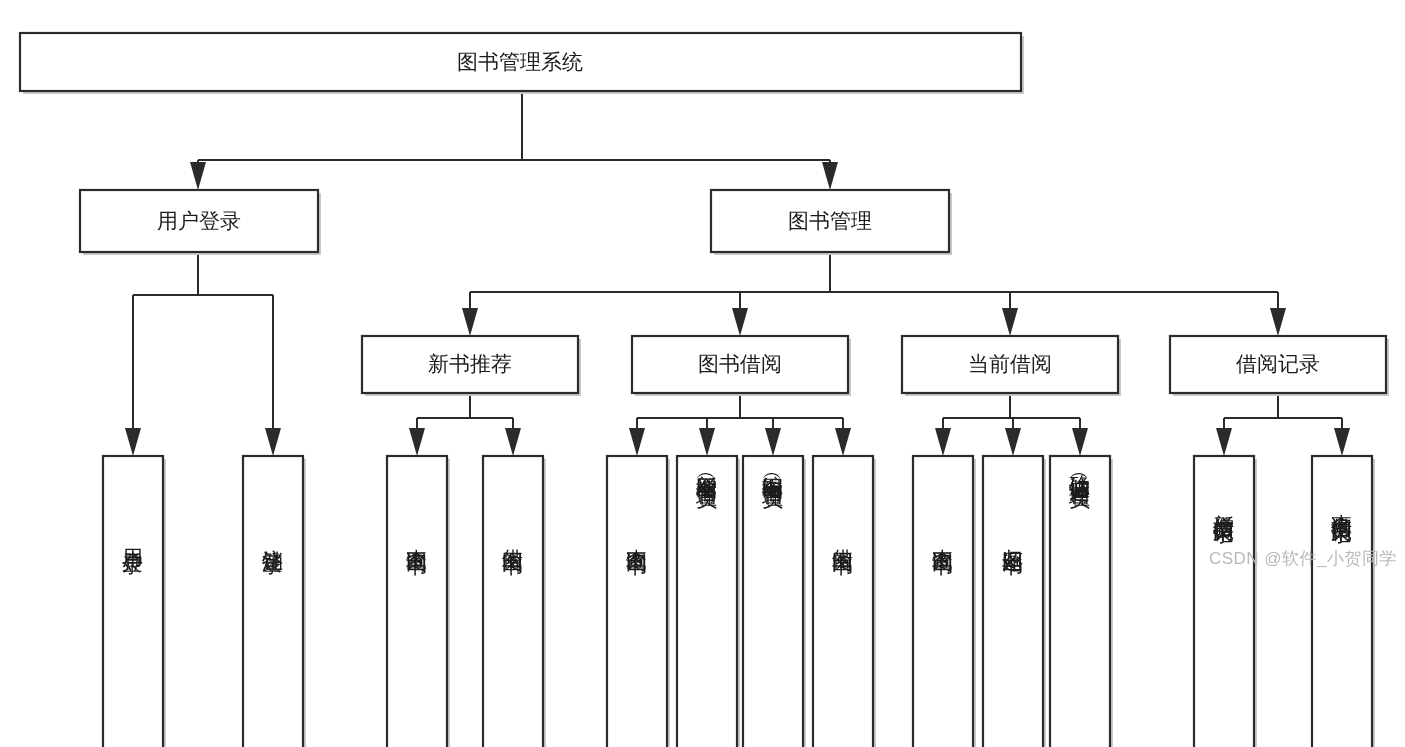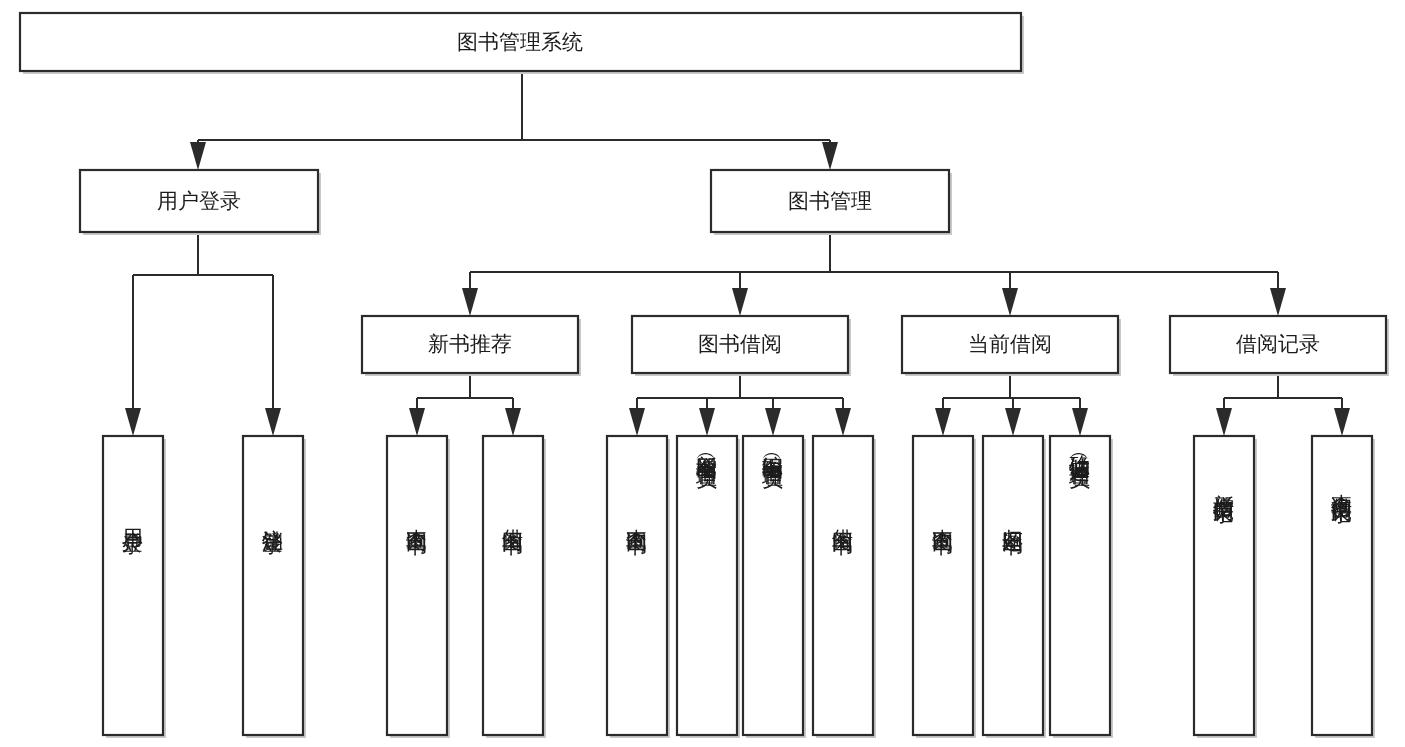--- a/index.html
+++ b/index.html
@@ -11,20 +11,21 @@
     width: 1405px;
     height: 747px;
     font-family: "Liberation Sans", "DejaVu Sans", sans-serif;
     overflow: hidden;
     position: relative;
   }
   #diagram-root {
     position: relative;
     width: 1405px;
     height: 554px;
+    margin-top: 20px;
   }
   svg.flow {
     position: absolute;
     left: 0;
     top: 0;
     width: 1405px;
     height: 747px;
   }
   .node-box {
     fill: #ffffff;
@@ -259,14 +260,15 @@
     </g>
 
     <g>
       <rect class="node-shadow" x="1315" y="439" width="60" height="299"></rect>
       <rect class="node-box" x="1312" y="436" width="60" height="299"></rect>
       <text class="node-label-vertical" x="1342" y="483">查询借阅记录</text>
     </g>
 
   </svg>
 
+  <div class="watermark">CSDN @软件_小贺同学</div>
 
 </div>
 
 </body></html>

